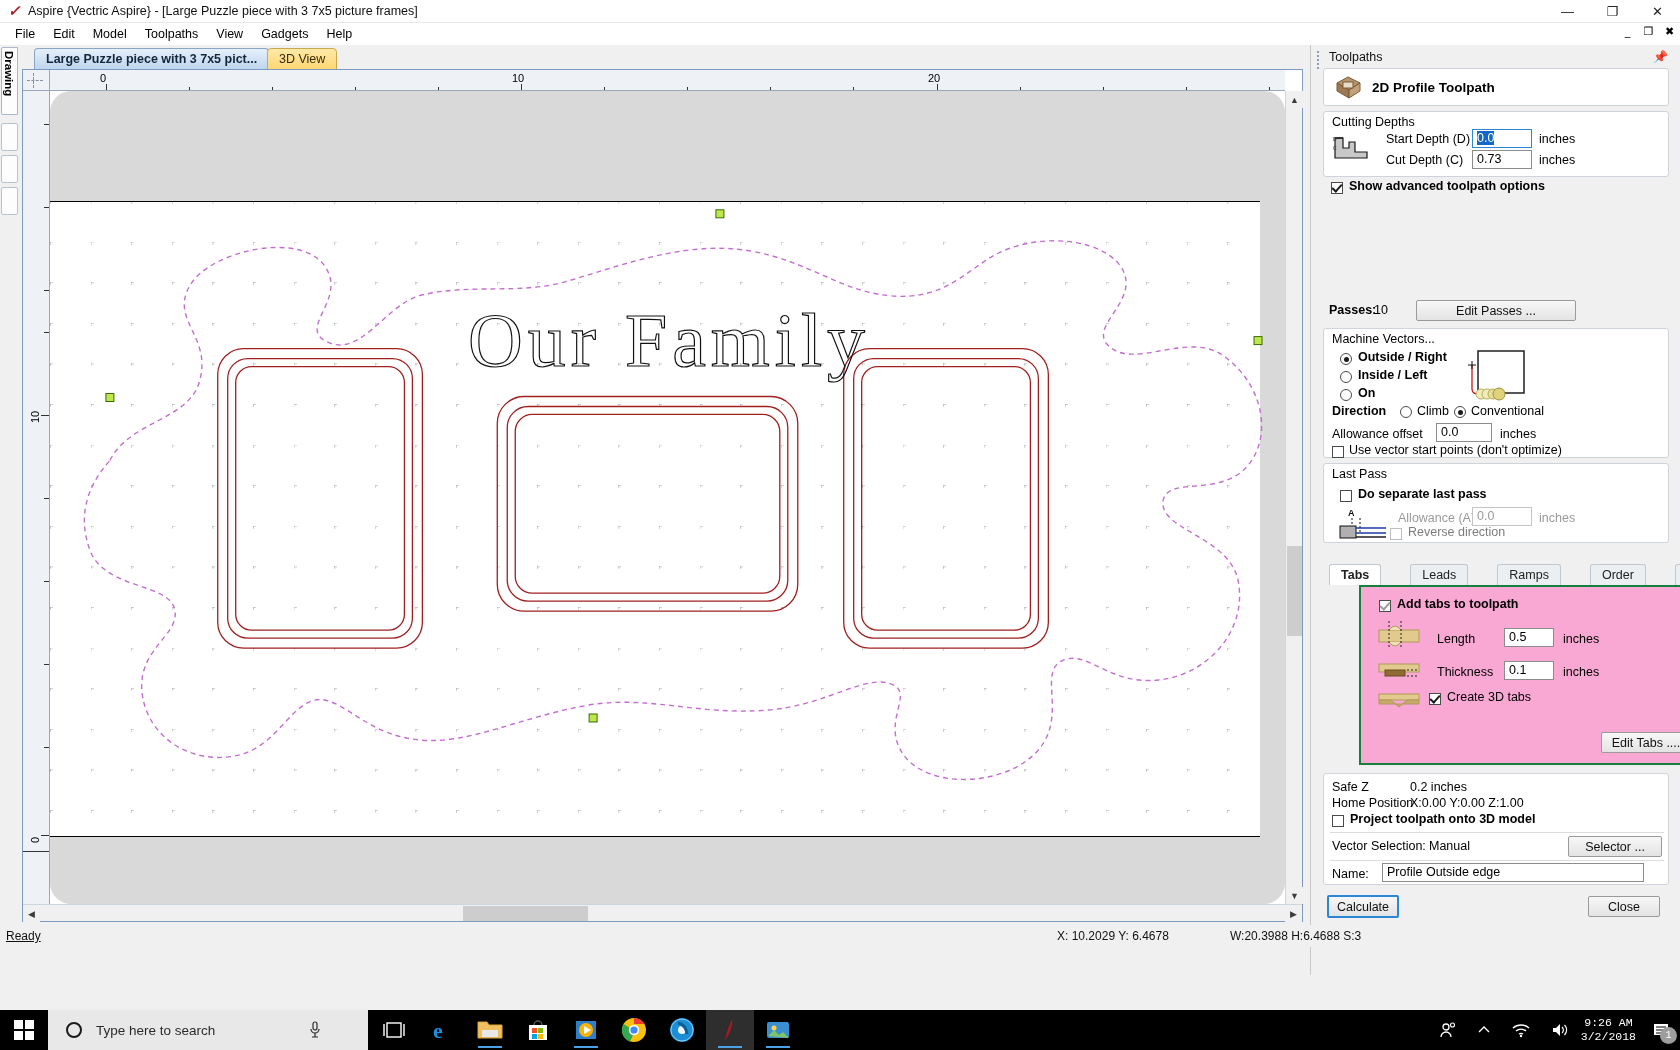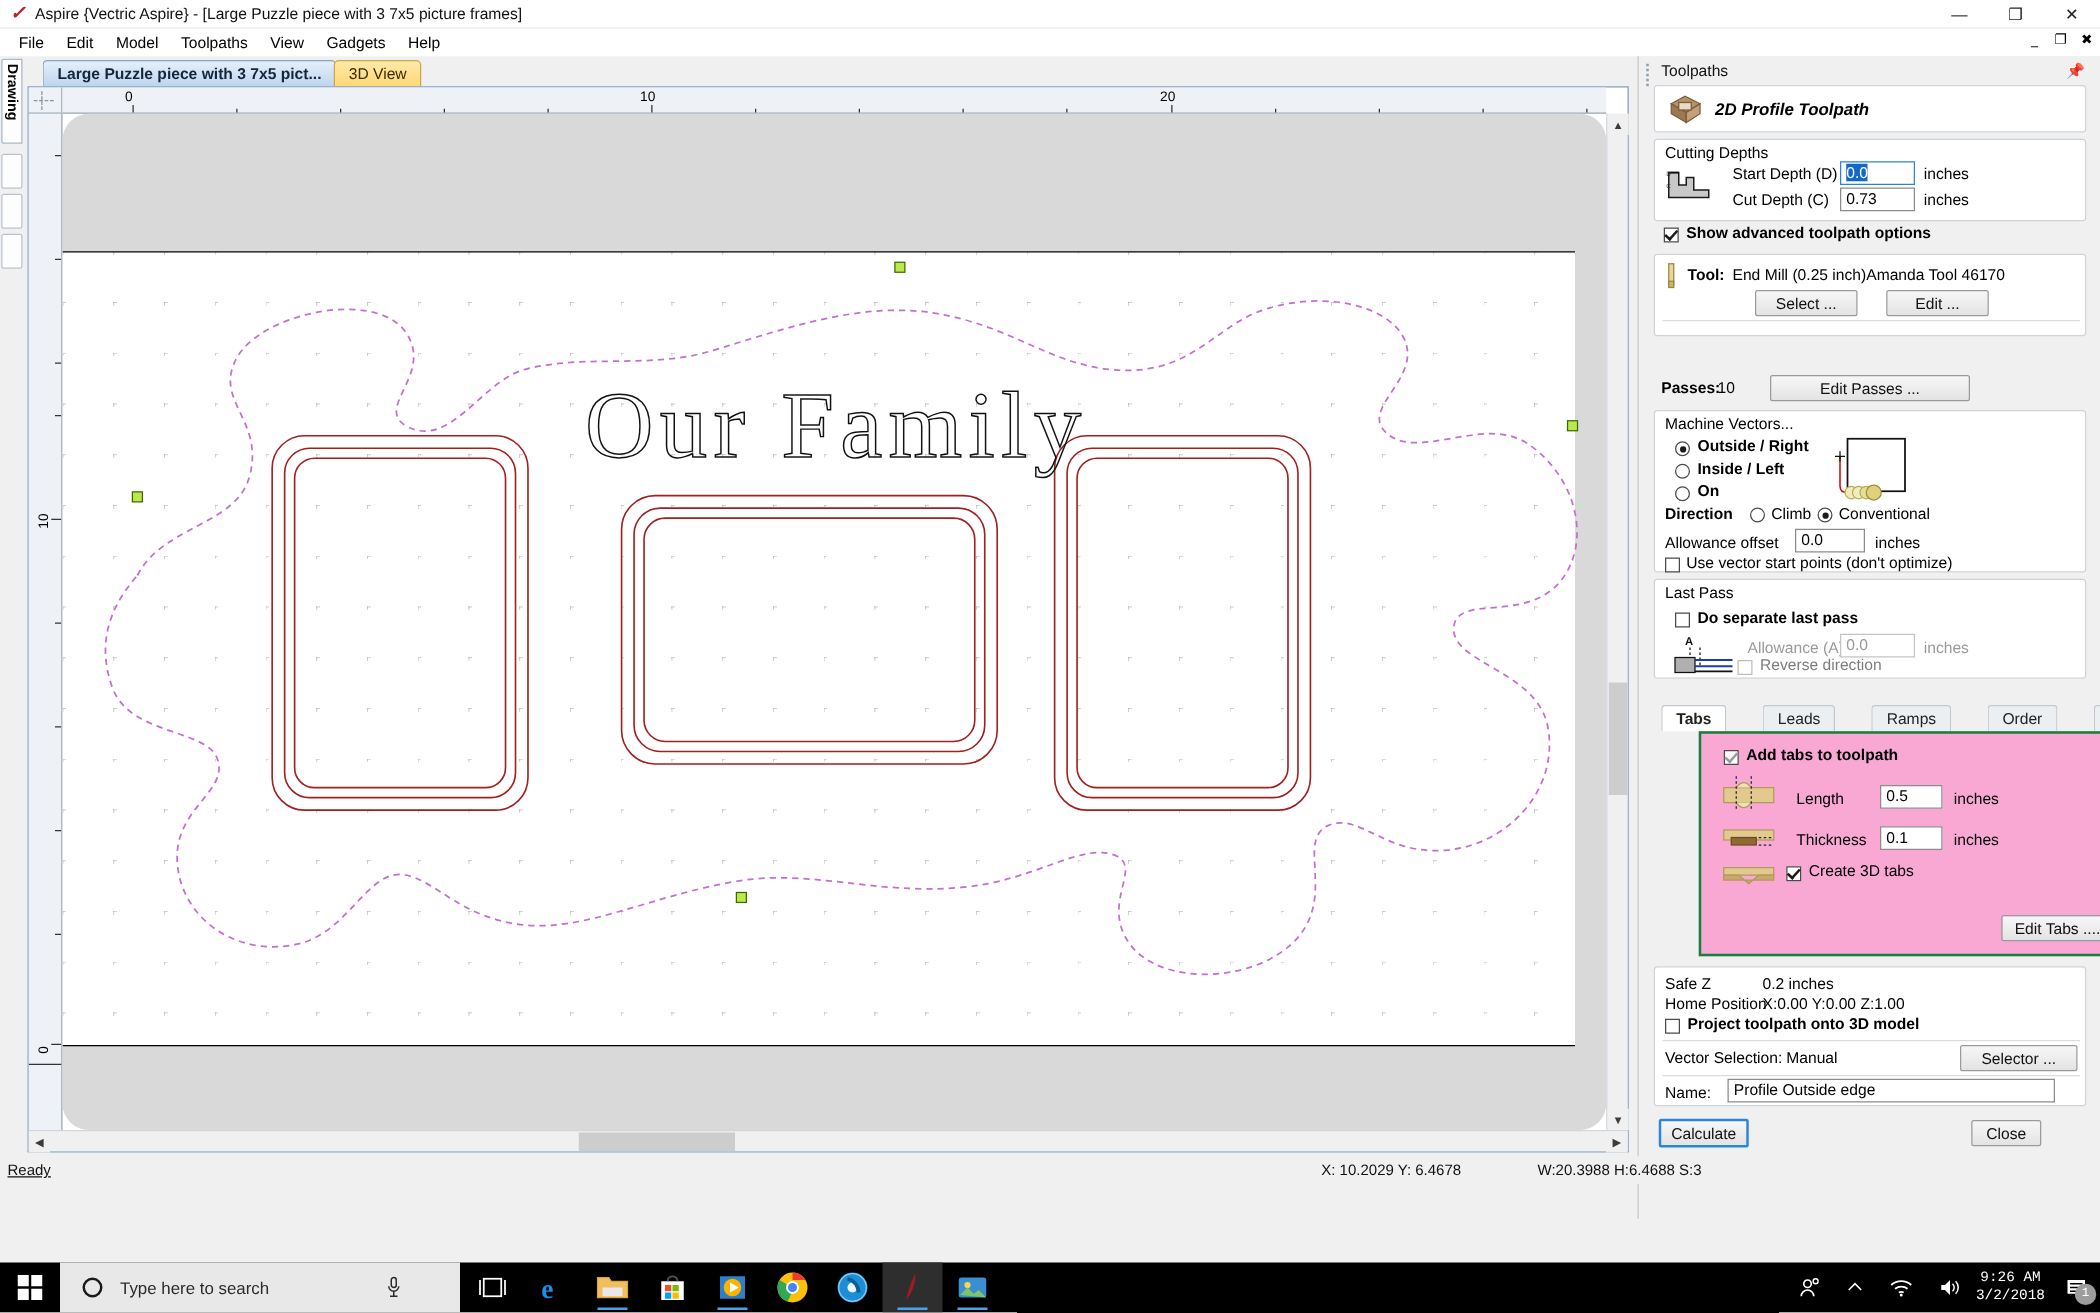--- a/index.html
+++ b/index.html
@@ -321,21 +321,21 @@
     <div class="rpanel-gripper">
       <i></i>
         <i></i>
         <i></i>
         <i></i>
         <i></i>
     </div>
     <div class="rpanel-title">Toolpaths</div>
     <div class="rpanel-pin">📌</div>
 
-    <div class="grp" style="left:12px;top:23px;width:346px;height:38px;font-style:italic;">
+    <div class="grp" style="left:12px;top:23px;width:346px;height:38px;">
       <svg class="ico" style="left:10px;top:6px;" width="28" height="26" viewBox="0 0 28 26">
         <polygon points="3,8 14,2 26,8 15,15" fill="#b8926a" stroke="#7a5c37"></polygon>
         <polygon points="3,8 15,15 15,23 3,16" fill="#9d7850" stroke="#7a5c37"></polygon>
         <polygon points="15,15 26,8 26,16 15,23" fill="#c3a07c" stroke="#7a5c37"></polygon>
         <rect x="9" y="7" width="10" height="6" fill="#e8dcc8" stroke="#7a5c37"></rect>
       </svg>
       <div class="ro bold" style="left:48px;top:11px;font-size:13.5px;">2D Profile Toolpath</div>
     </div>
 
     <div class="grp" style="left:12px;top:66px;width:346px;height:66px;">
@@ -351,31 +351,20 @@
         <span class="sel">0.0</span>
       </div>
       <div class="ro" style="left:215px;top:20px;">inches</div>
       <div class="ro" style="left:62px;top:41px;">Cut Depth (C)</div>
       <div class="txt" style="left:148px;top:38px;width:60px;">0.73</div>
       <div class="ro" style="left:215px;top:41px;">inches</div>
     </div>
     <div class="cb on" style="left:20px;top:137px;"></div>
     <div class="ro bold" style="left:38px;top:134px;">Show advanced toolpath options</div>
 
-    <div class="grp" style="left:12px;top:158px;width:346px;height:66px;">
-      <svg class="ico" style="left:8px;top:6px;" width="10" height="22" viewBox="0 0 10 22">
-        <rect x="3" y="1" width="4" height="17" fill="#e8d79a" stroke="#9a8440"></rect>
-        <rect x="3" y="15" width="4" height="5" fill="#c9b56e" stroke="#9a8440"></rect>
-      </svg>
-      <div class="ro bold" style="left:26px;top:9px;">Tool:</div>
-      <div class="ro" style="left:62px;top:9px;">End Mill (0.25 inch)Amanda Tool 46170</div>
-      <div class="btn" style="left:80px;top:28px;width:82px;">Select ...</div>
-      <div class="btn" style="left:185px;top:28px;width:82px;">Edit ...</div>
-      <div class="sep" style="left:6px;top:52px;width:334px;"></div>
-    </div>
     <div class="ro bold" style="left:18px;top:258px;">Passes:</div>
     <div class="ro" style="left:63px;top:258px;">10</div>
     <div class="btn" style="left:105px;top:255px;width:160px;">Edit Passes ...</div>
 
     <div class="grp" style="left:12px;top:283px;width:346px;height:130px;">
       <div class="ro grp-lbl" style="left:8px;top:3px;">Machine Vectors...</div>
       <div class="rb on" style="left:16px;top:24px;"></div>
       <div class="ro bold" style="left:34px;top:21px;">Outside / Right</div>
       <div class="rb" style="left:16px;top:42px;"></div>
       <div class="ro bold" style="left:34px;top:39px;">Inside / Left</div>
@@ -480,21 +469,21 @@
       <div class="sep" style="left:6px;top:58px;width:334px;"></div>
       <div class="ro" style="left:8px;top:65px;">Vector Selection:</div>
       <div class="ro" style="left:105px;top:65px;">Manual</div>
       <div class="btn" style="left:244px;top:62px;width:94px;">Selector ...</div>
       <div class="sep" style="left:6px;top:86px;width:334px;"></div>
       <div class="ro" style="left:8px;top:93px;">Name:</div>
       <div class="txt" style="left:58px;top:89px;width:262px;">Profile Outside edge</div>
     </div>
 
     <div class="btn primary" style="left:16px;top:850px;width:72px;height:23px;">Calculate</div>
-    <div class="btn" style="left:266px;top:851px;width:56px;">Close</div>
+    <div class="btn" style="left:277px;top:851px;width:72px;">Close</div>
   </div>
 
   <div class="statusbar">
     <div class="sbtext" style="left:6px;text-decoration:underline;">Ready</div>
     <div class="sbtext" style="left:1057px;">X: 10.2029 Y:  6.4678</div>
     <div class="sbtext" style="left:1230px;">W:20.3988  H:6.4688  S:3</div>
   </div>
 
   <div class="taskbar">
     <div class="startbtn">

